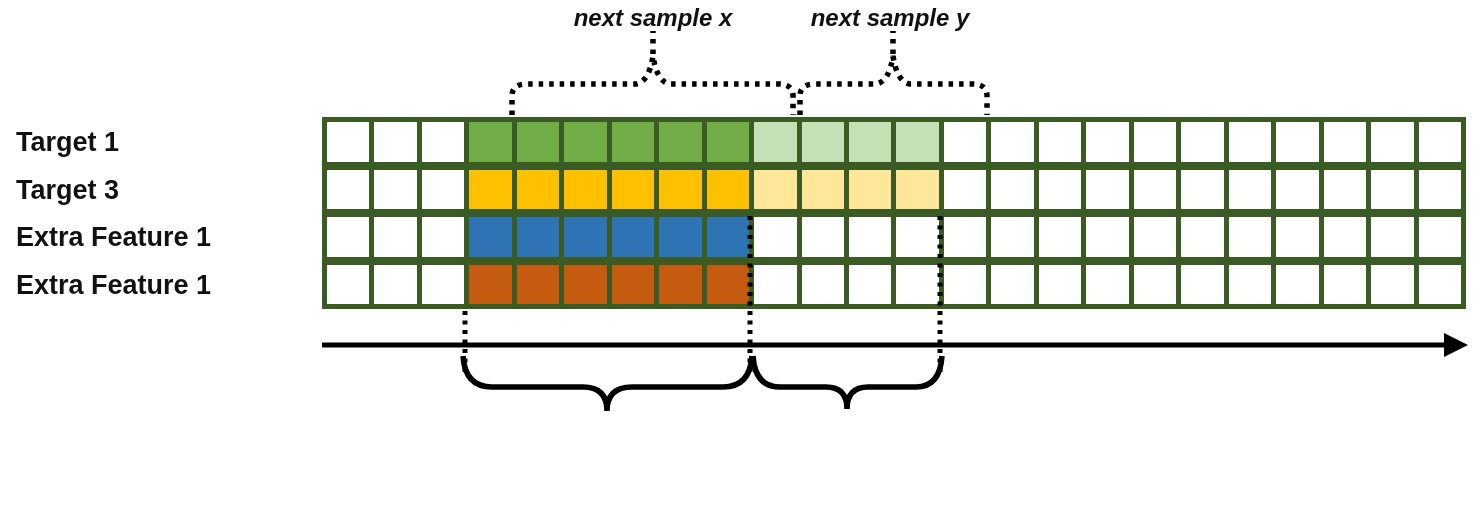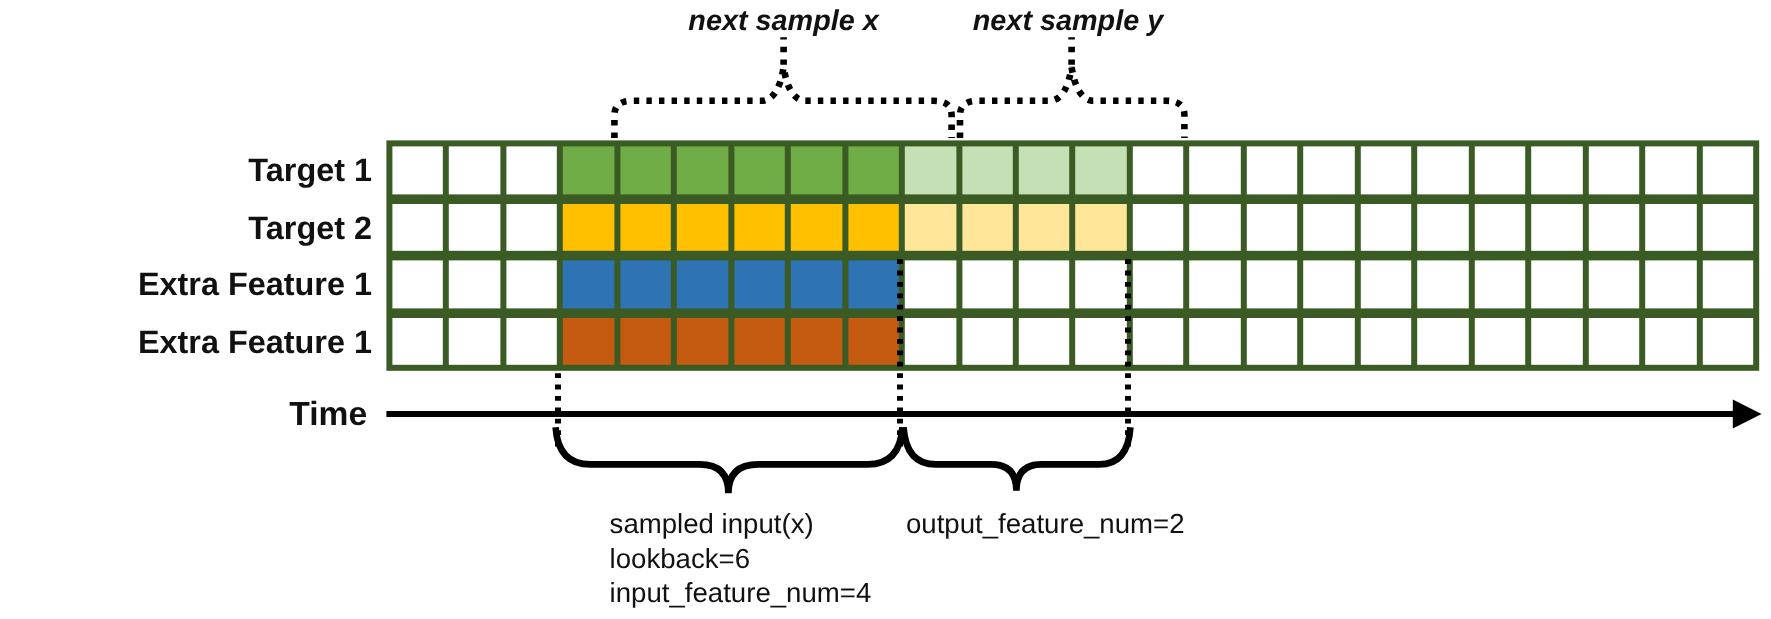--- a/index.html
+++ b/index.html
@@ -13,21 +13,21 @@
   #label-next-x{left:503px;}
   #label-next-y{left:740px;}
   
   #grid{
     left:322px;top:117px;width:1144px;height:192px;box-sizing:border-box;
     display:grid;grid-template-columns:repeat(24,1fr);grid-template-rows:repeat(4,1fr);
     column-gap:5px;row-gap:8px;padding:5px;
   }
   .cell{width:100%;height:100%;}
   .row-label{
-    left:0;width:310px;text-align:right;height:30px;line-height:30px;
+    left:16px;width:310px;height:30px;line-height:30px;
     font-size:27px;font-weight:bold;
   }
   #time-label{left:178px;top:329px;width:128px;text-align:right;font-size:28px;font-weight:bold;}
   
   .note-block{top:422px;font-size:23px;line-height:29px;font-weight:500;}
   #note-input{left:508px;}
   #note-output{left:755px;}
   .note-block div{white-space:nowrap;}
   #linework{left:0;top:0;pointer-events:none;}
 </style>
@@ -134,26 +134,25 @@
       <div class="cell" style="background: rgb(255, 255, 255);"></div>
       <div class="cell" style="background: rgb(255, 255, 255);"></div>
       <div class="cell" style="background: rgb(255, 255, 255);"></div>
       <div class="cell" style="background: rgb(255, 255, 255);"></div>
       <div class="cell" style="background: rgb(255, 255, 255);"></div>
       <div class="cell" style="background: rgb(255, 255, 255);"></div>
     </div>
 
   <div class="abs" id="row-labels">
       <div class="abs row-label" style="top: 127px;">Target 1</div>
-      <div class="abs row-label" style="top: 174.5px;">Target 2</div>
+      <div class="abs row-label" style="top: 174.5px;">Target 3</div>
       <div class="abs row-label" style="top: 222px;">Extra Feature 1</div>
       <div class="abs row-label" style="top: 269.5px;">Extra Feature 1</div>
     </div>
 
-  <div class="abs" id="time-label">Time</div>
 
   <svg class="abs" id="linework" width="1476" height="516" viewBox="0 0 1476 516">
 
     <path d="M 512,115 L 512,96 Q 512,84 527,84 L 636,84 Q 649,82 653,56 Q 657,82 670,84 L 778,84 Q 793,84 793,96 L 793,115" fill="none" stroke="#000" stroke-width="5.5" stroke-dasharray="4.5 6"></path>
     <path d="M 653,54 L 653,31" fill="none" stroke="#000" stroke-width="5.5" stroke-dasharray="4.5 6"></path>
 
     <path d="M 800,115 L 800,96 Q 800,84 815,84 L 876,84 Q 889,82 893,56 Q 897,82 910,84 L 972,84 Q 987,84 987,96 L 987,115" fill="none" stroke="#000" stroke-width="5.5" stroke-dasharray="4.5 6"></path>
     <path d="M 893,54 L 893,31" fill="none" stroke="#000" stroke-width="5.5" stroke-dasharray="4.5 6"></path>
 
     <path d="M 465,311 L 465,377" fill="none" stroke="#000" stroke-width="5" stroke-dasharray="4 5.5"></path>
@@ -161,23 +160,17 @@
     <path d="M 940,216 L 940,377" fill="none" stroke="#000" stroke-width="5" stroke-dasharray="4 5.5"></path>
 
     <line x1="322" y1="345" x2="1448" y2="345" stroke="#000" stroke-width="5"></line>
     <polygon points="1444,333 1468,345 1444,357" fill="#000"></polygon>
 
     <path d="M 463,356 Q 465,387 492,387 L 583,387 Q 607,387 607,411 Q 607,387 632,387 L 723,387 Q 750,387 752,356" fill="none" stroke="#000" stroke-width="5.5"></path>
 
     <path d="M 753,356 Q 755,387 780,387 L 826,387 Q 847,387 847,409 Q 847,387 868,387 L 916,387 Q 940,387 942,356" fill="none" stroke="#000" stroke-width="5.5"></path>
   </svg>
 
-  <div class="abs note-block" id="note-input">
-    <div>sampled input(x)</div>
-    <div>lookback=6</div>
-    <div>input_feature_num=4</div>
-  </div>
 
   <div class="abs note-block" id="note-output">
-    <div>output_feature_num=2</div>
   </div>
 
 </div>
 
 </body></html>

